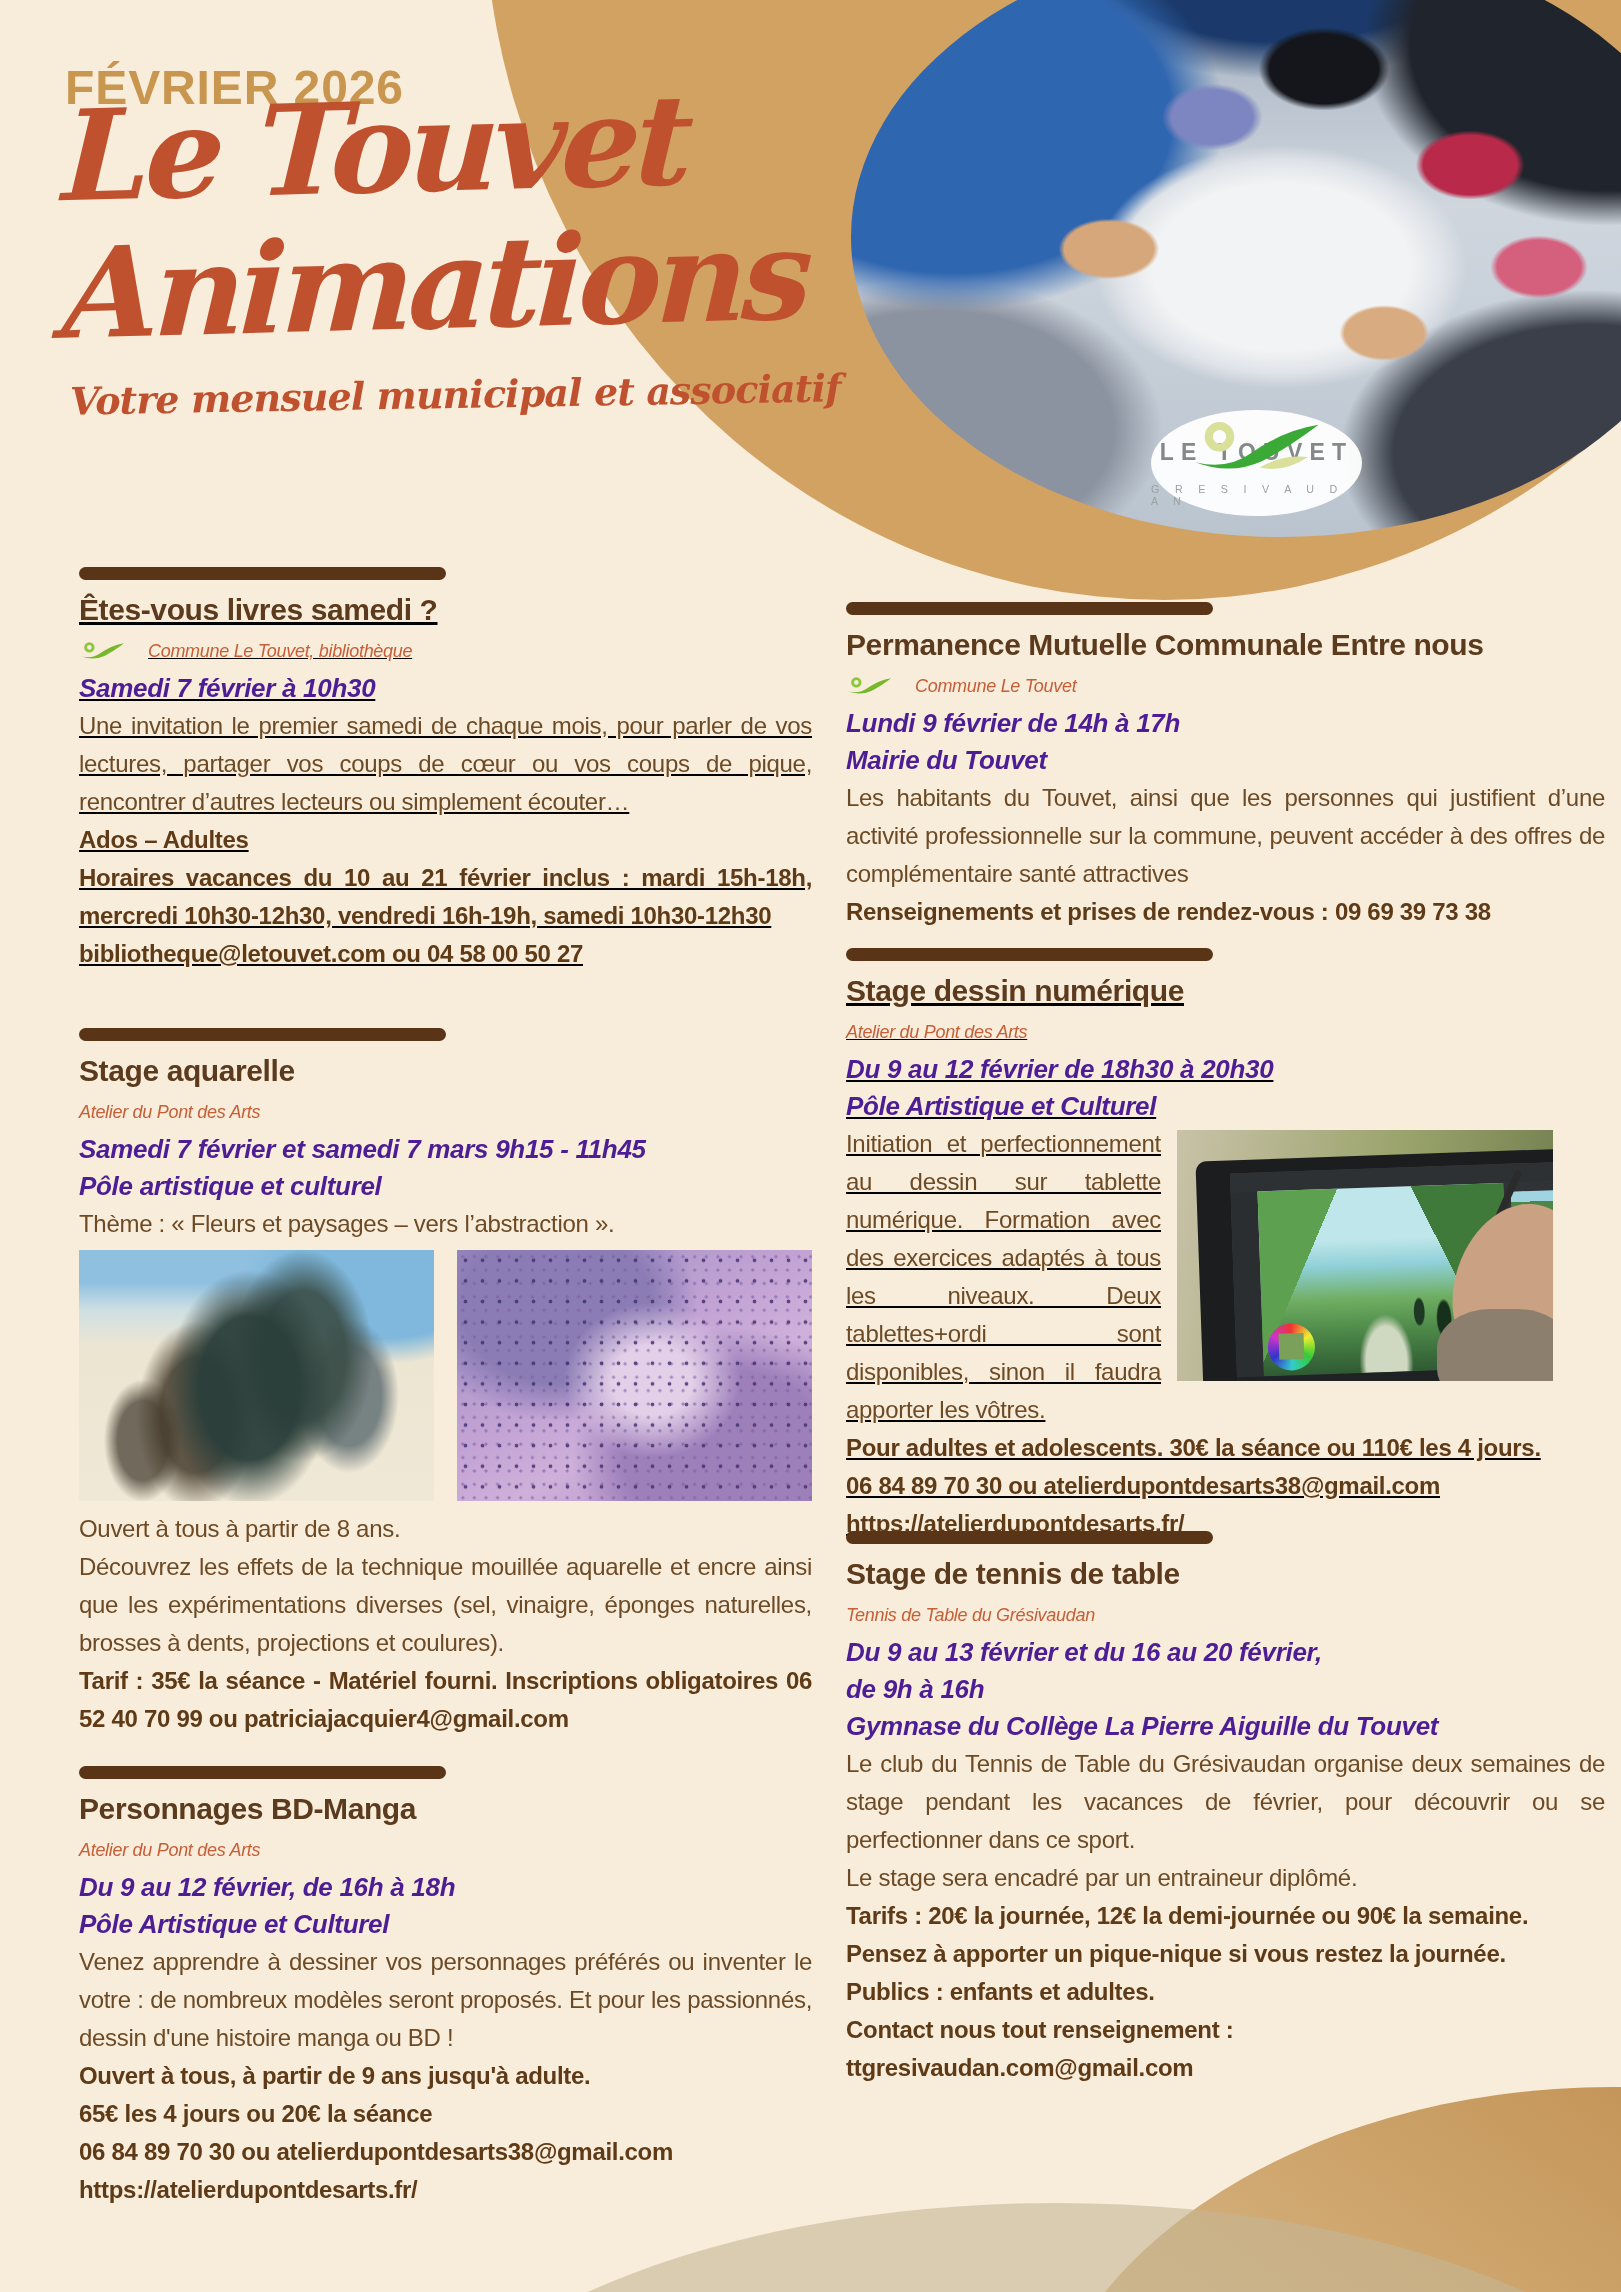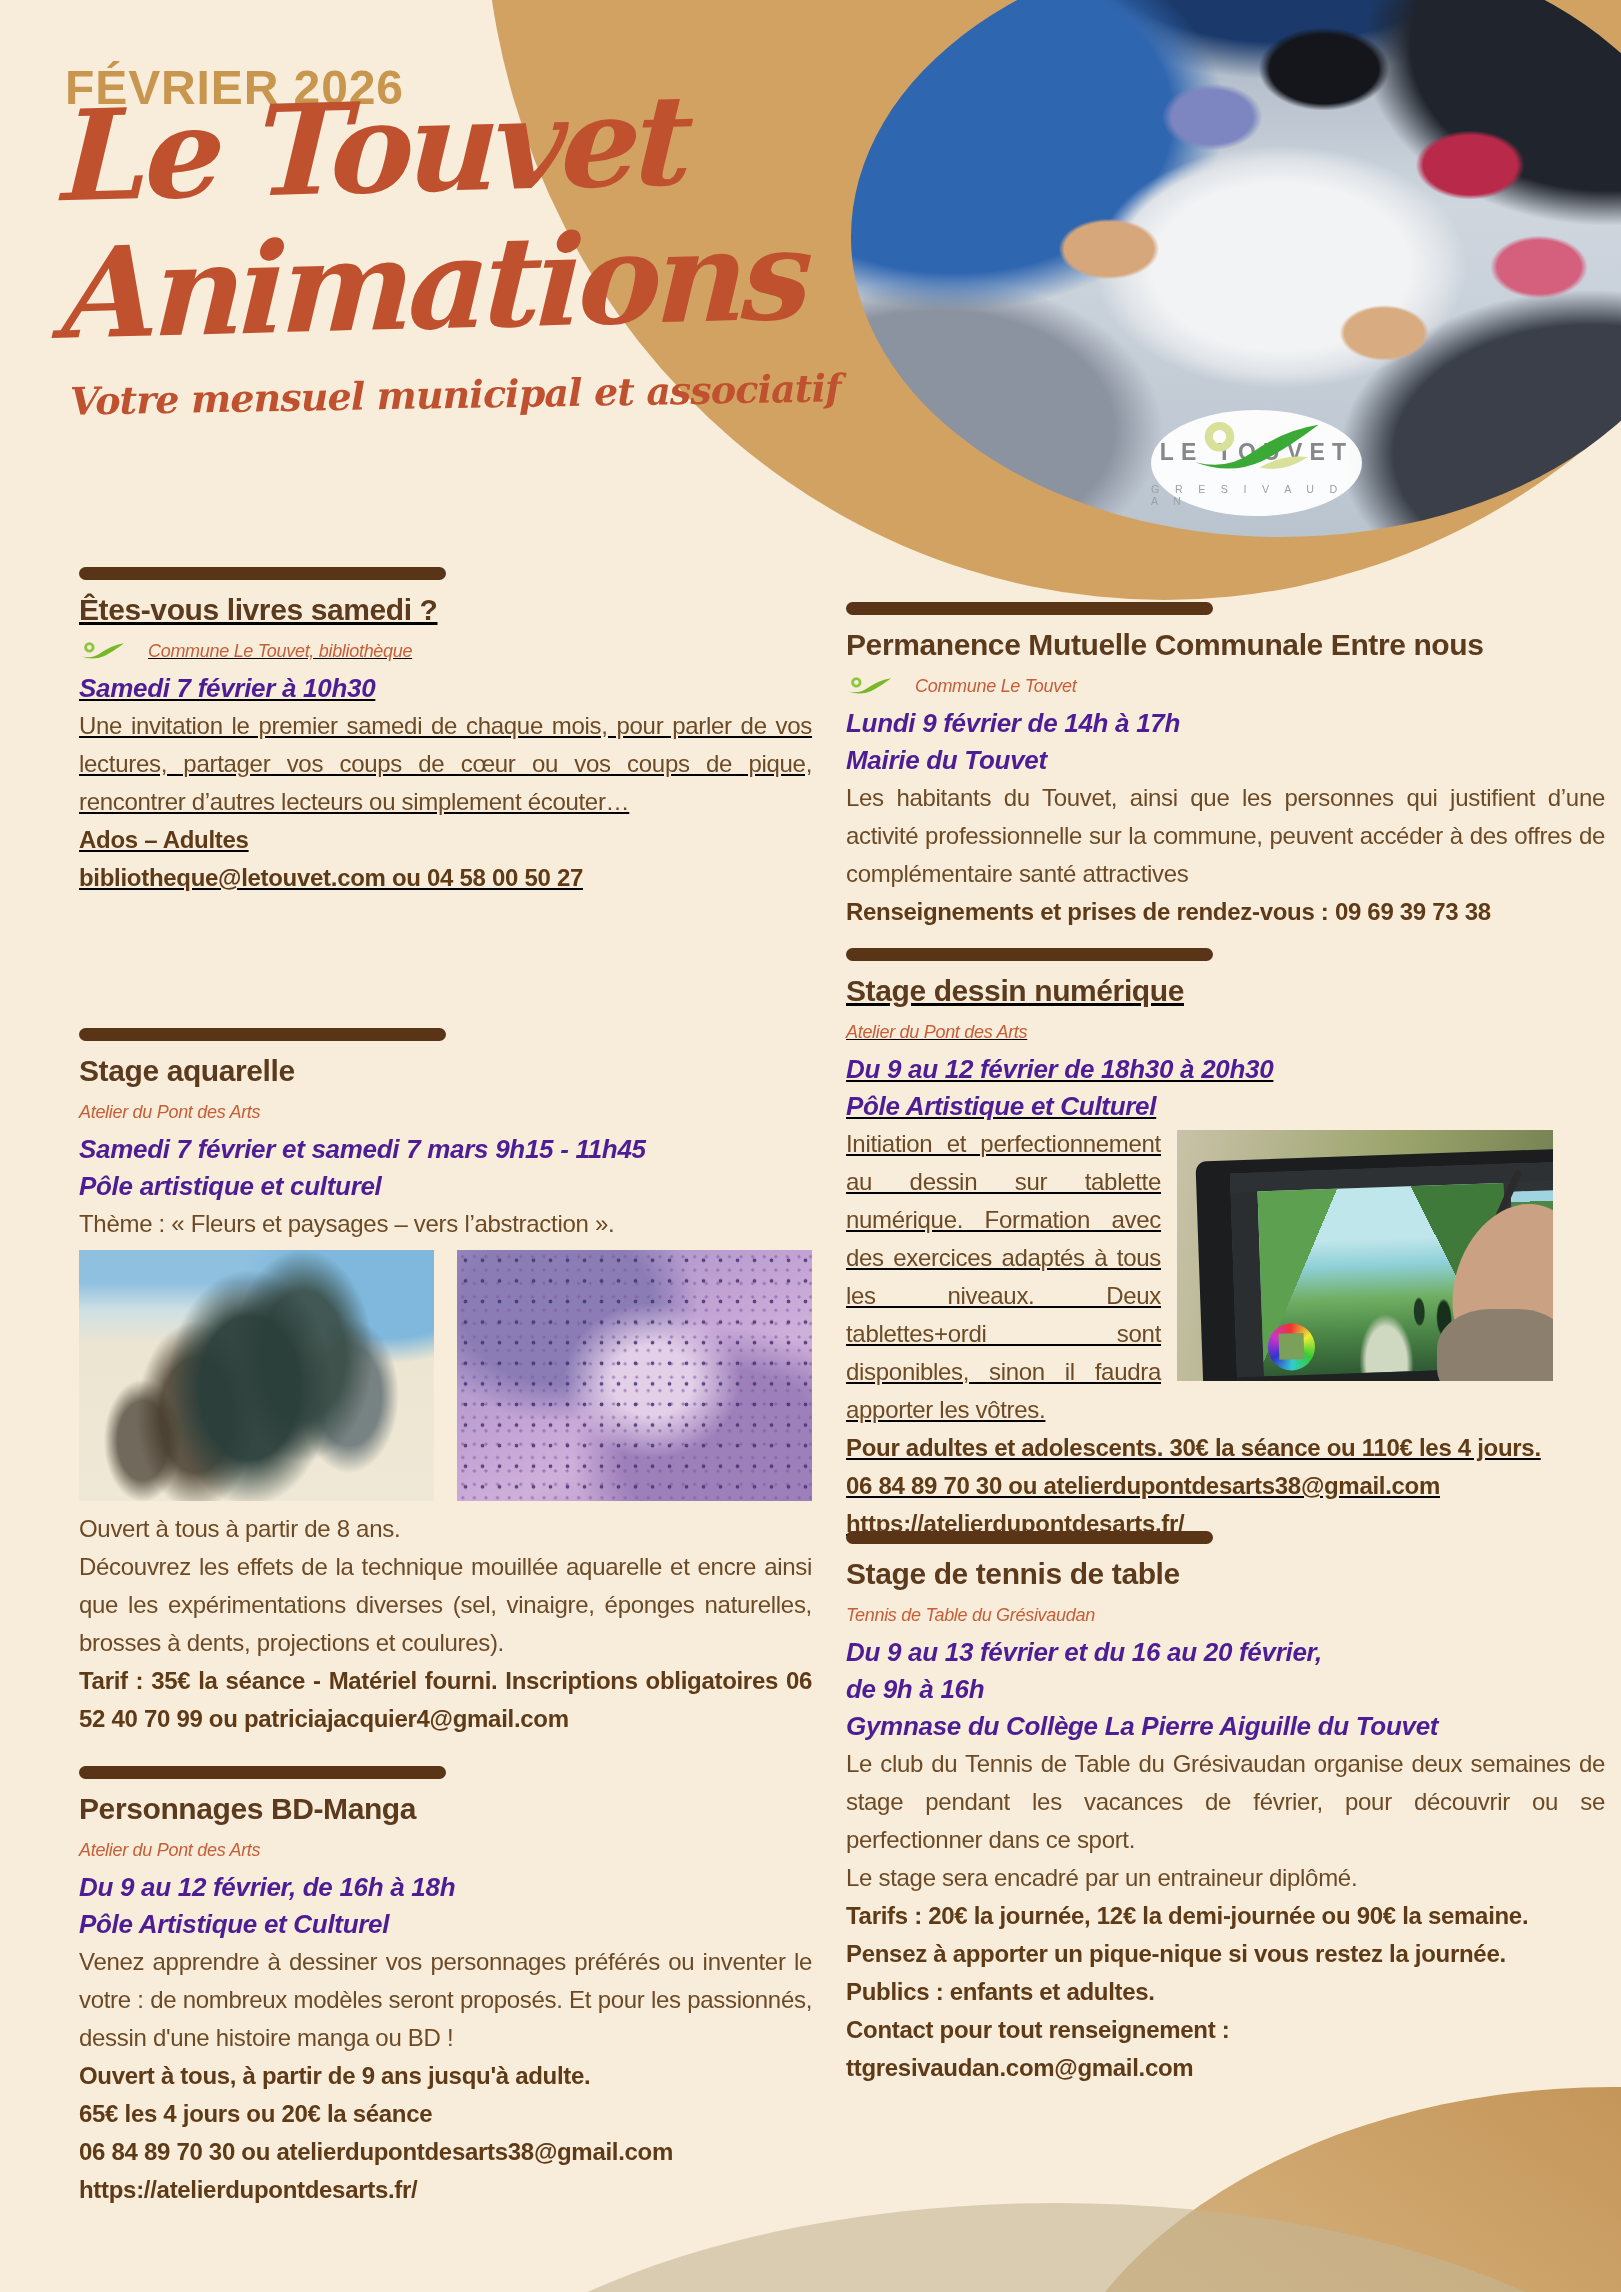--- a/index.html
+++ b/index.html
@@ -154,20 +154,21 @@
     <div class="org">
       <svg class="swirl-sm" width="47" height="22.4" viewBox="0 0 100 42">
         <circle cx="22" cy="13" r="8" fill="none" stroke="#8bc63f" stroke-width="6"></circle>
         <path d="M4,32 Q28,38 46,25 Q70,8 96,4 Q72,22 54,31 Q30,42 4,32 Z" fill="#76b82a"></path>
       </svg>
       <span>Commune Le Touvet, bibliothèque</span>
     </div>
     <div class="dateline">Samedi 7 février à 10h30</div>
     <p class="body">Une invitation le premier samedi de chaque mois, pour parler de vos lectures, partager vos coups de cœur ou vos coups de pique, rencontrer d’autres lecteurs ou simplement écouter…</p>
     <p class="body b">Ados – Adultes</p>
+    <p class="body b">Horaires vacances du 10 au 21 février inclus : mardi 15h-18h, mercredi 10h30-12h30, vendredi 16h-19h, samedi 10h30-12h30</p>
     <p class="body b">bibliotheque@letouvet.com ou 04 58 00 50 27</p>
   </section>
 
   <section class="sec col-left" style="top:1028px;">
     <div class="bar"></div>
     <h2 class="stitle">Stage aquarelle</h2>
     <div class="org">
       <span>Atelier du Pont des Arts</span>
     </div>
     <div class="dateline">Samedi 7 février et samedi 7 mars 9h15 - 11h45</div>
@@ -251,21 +252,21 @@
       <span>Tennis de Table du Grésivaudan</span>
     </div>
     <div class="dateline">Du 9 au 13 février et du 16 au 20 février,</div>
     <div class="dateline">de 9h à 16h</div>
     <div class="venue">Gymnase du Collège La Pierre Aiguille du Touvet</div>
     <p class="body">Le club du Tennis de Table du Grésivaudan organise deux semaines de stage pendant les vacances de février, pour découvrir ou se perfectionner dans ce sport.</p>
     <p class="body">Le stage sera encadré par un entraineur diplômé.</p>
     <p class="body b">Tarifs : 20€ la journée, 12€ la demi-journée ou 90€ la semaine.</p>
     <p class="body b">Pensez à apporter un pique-nique si vous restez la journée.</p>
     <p class="body b">Publics : enfants et adultes.</p>
-    <p class="body b">Contact pour tout renseignement :</p>
+    <p class="body b">Contact nous tout renseignement :</p>
     <p class="body b">ttgresivaudan.com@gmail.com</p>
   </section>
 
   <div class="deco-dark"></div>
   <div class="deco-light"></div>
 
 </div>
 
 
 </body></html>

